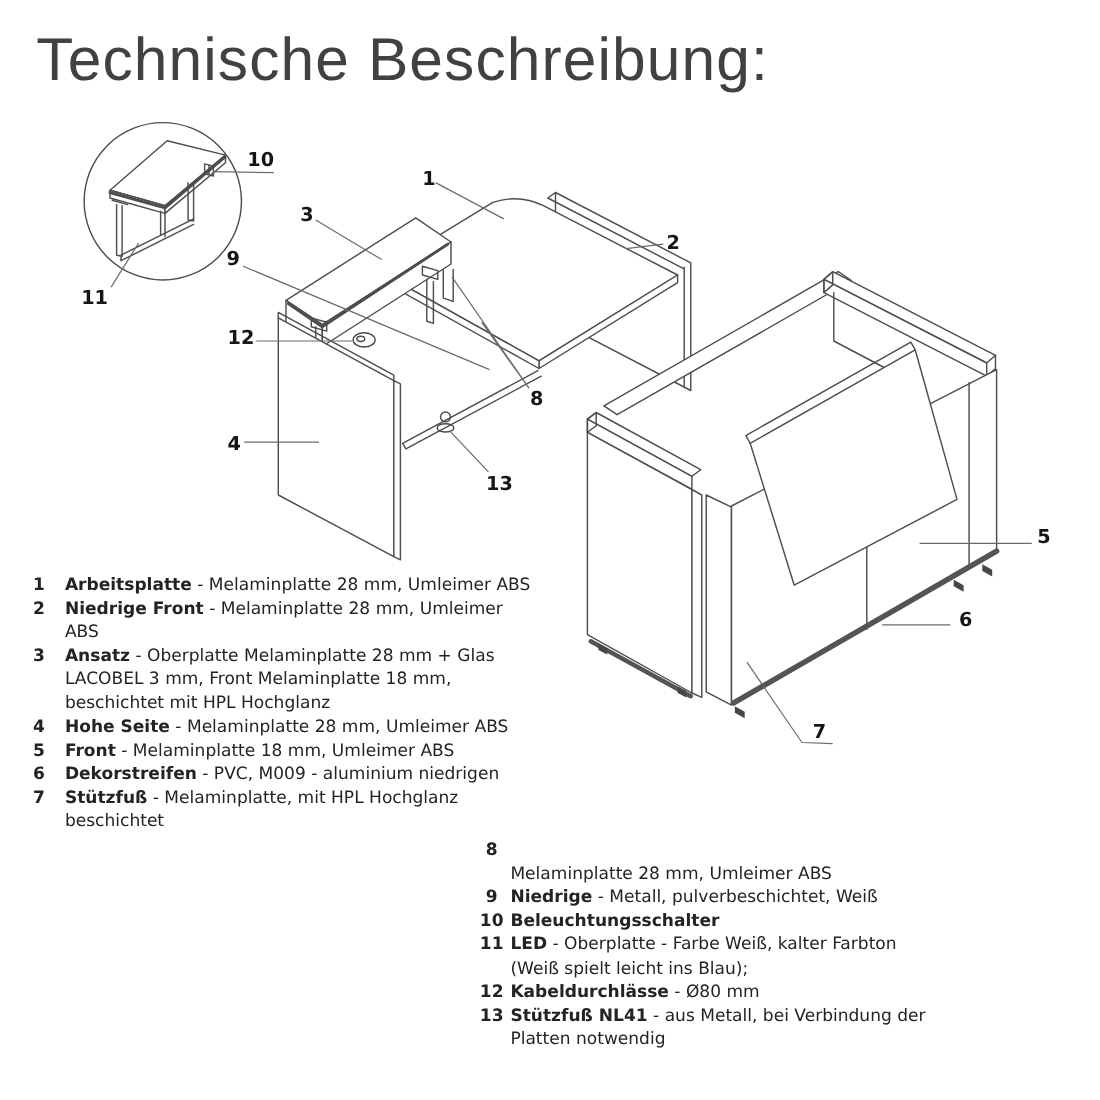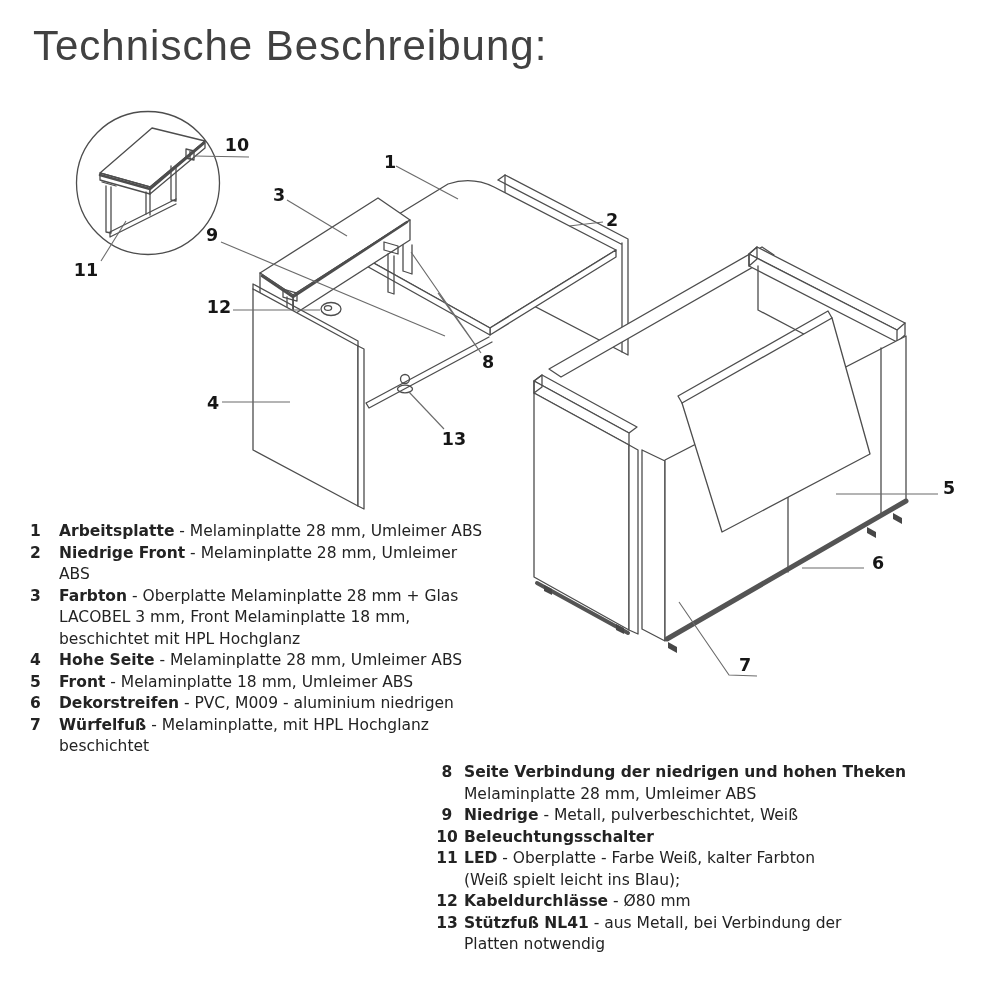--- a/index.html
+++ b/index.html
@@ -1,19 +1,19 @@
 <!DOCTYPE html>
 <html><head>
 <meta charset="utf-8">
 <style>
   html,body{margin:0;padding:0;background:#fff;}
   .page{position:relative;width:1000px;height:1000px;background:#fff;overflow:hidden;
         font-family:"DejaVu Sans",sans-serif;}
   .title{position:absolute;left:33px;top:22px;font-family:"Liberation Sans",sans-serif;
-         font-weight:300;font-size:42px;letter-spacing:1px;color:#414141;}
+         font-weight:300;font-size:55px;letter-spacing:1px;color:#414141;}
   svg{position:absolute;left:0;top:0;}
   .legend{position:absolute;font-size:15.5px;line-height:21.5px;color:#232323;}
   .legend-left{left:28px;top:521px;width:505px;}
   .legend-right{left:430px;top:762px;width:560px;}
   .lrow{display:flex;align-items:flex-start;}
   .lnum{flex:0 0 30px;font-weight:bold;}
   .legend-left .lnum{flex-basis:29px;padding-left:2px;}
   .legend-right .lnum{flex-basis:34px;text-align:center;}
   .ltext{flex:1;white-space:pre-line;}
   .ltext b{font-weight:bold;}
@@ -153,46 +153,46 @@
         <span class="lnum">1</span>
         <span class="ltext"><b>Arbeitsplatte</b><span> - Melaminplatte 28 mm, Umleimer ABS</span></span>
       </div>
       <div class="lrow">
         <span class="lnum">2</span>
         <span class="ltext"><b>Niedrige Front</b><span> - Melaminplatte 28 mm, Umleimer
 ABS</span></span>
       </div>
       <div class="lrow">
         <span class="lnum">3</span>
-        <span class="ltext"><b>Farbton</b><span> - Oberplatte Melaminplatte 28 mm + Glas
+        <span class="ltext"><b>Ansatz</b><span> - Oberplatte Melaminplatte 28 mm + Glas
 LACOBEL 3 mm, Front Melaminplatte 18 mm,
 beschichtet mit HPL Hochglanz</span></span>
       </div>
       <div class="lrow">
         <span class="lnum">4</span>
         <span class="ltext"><b>Hohe Seite</b><span> - Melaminplatte 28 mm, Umleimer ABS</span></span>
       </div>
       <div class="lrow">
         <span class="lnum">5</span>
         <span class="ltext"><b>Front</b><span> - Melaminplatte 18 mm, Umleimer ABS</span></span>
       </div>
       <div class="lrow">
         <span class="lnum">6</span>
         <span class="ltext"><b>Dekorstreifen</b><span> - PVC, M009 - aluminium niedrigen</span></span>
       </div>
       <div class="lrow">
         <span class="lnum">7</span>
-        <span class="ltext"><b>Würfelfuß</b><span> - Melaminplatte, mit HPL Hochglanz
+        <span class="ltext"><b>Stützfuß</b><span> - Melaminplatte, mit HPL Hochglanz
 beschichtet</span></span>
       </div>
     </div>
   <div class="legend legend-right" id="legend-right">
       <div class="lrow">
         <span class="lnum">8</span>
-        <span class="ltext"><b>Seite Verbindung der niedrigen und hohen Theken</b><span>
+        <span class="ltext"><span>
 Melaminplatte 28 mm, Umleimer ABS</span></span>
       </div>
       <div class="lrow">
         <span class="lnum">9</span>
         <span class="ltext"><b>Niedrige</b><span> - Metall, pulverbeschichtet, Weiß</span></span>
       </div>
       <div class="lrow">
         <span class="lnum">10</span>
         <span class="ltext"><b>Beleuchtungsschalter</b><span></span></span>
       </div>

